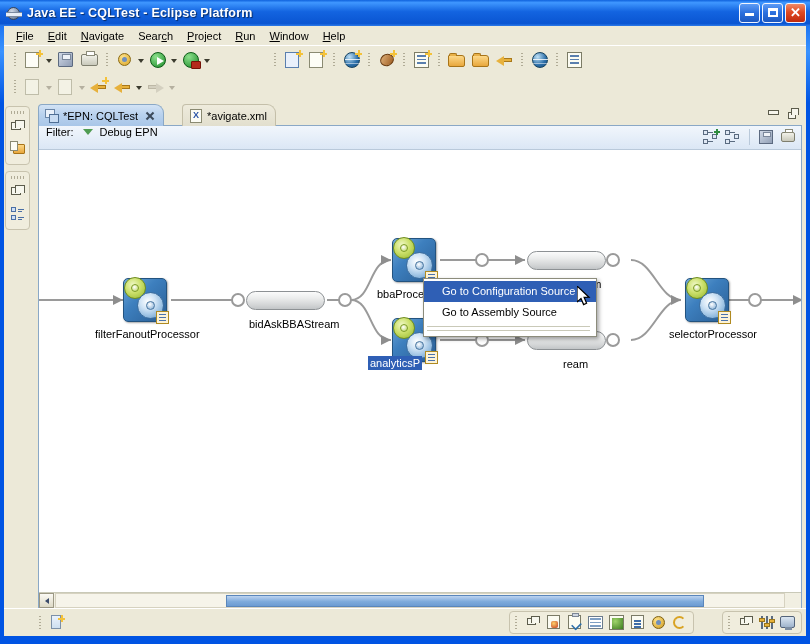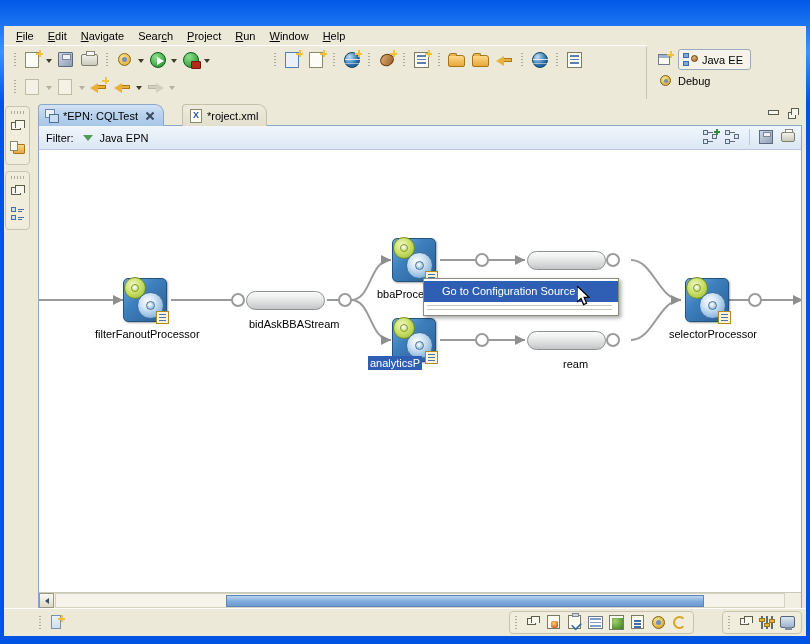--- a/index.html
+++ b/index.html
@@ -224,21 +224,21 @@
   .tm.max .r1{position:absolute;left:1px;top:5px;width:8px;height:7px;border:1px solid #5c5c4c;background:#f6f5ec;box-sizing:border-box;}
   .tm.max .r2{position:absolute;left:4px;top:1px;width:8px;height:7px;border:1px solid #5c5c4c;border-bottom:none;background:#f6f5ec;box-sizing:border-box;}
 
   .panel-body{
     position:absolute;left:2px;top:21px;width:764px;height:484px;
     border:1px solid #8aa8c6;background:#fff;box-sizing:border-box;
   }
   .filterbar{
     position:absolute;left:0;top:0;right:0;height:24px;
     background:linear-gradient(to bottom,#f1f6fc,#dbe7f5);
-    border-bottom:1px solid #b9c9da;display:flex;align-items:center;box-sizing:border-box;
+    border-bottom:1px solid #b9c9da;display:flex;align-items:flex-start;box-sizing:border-box;
   }
   .filter-label{margin-left:7px;font-size:11px;color:#000;}
   .filter-caret{
     margin-left:9px;width:11px;height:11px;position:relative;
   }
   .filter-caret:after{
     content:"";position:absolute;left:0;top:3px;
     border-left:5.5px solid transparent;border-right:5.5px solid transparent;
     border-top:6px solid #4f9c52;
   }
@@ -324,21 +324,21 @@
 
   .stream{
     position:absolute;height:19px;border-radius:10px;
     background:linear-gradient(to bottom,#fbfbfb 0%,#eceded 35%,#d4d6d7 75%,#c2c5c7 100%);
     border:1px solid #8d9194;box-sizing:border-box;
   }
   .stream-label{position:absolute;font-size:11px;color:#000;white-space:nowrap;}
 
   
   .ctxmenu{
-    position:absolute;left:386px;top:262px;width:196px;
+    position:absolute;left:386px;top:262px;width:174px;
     background:#fff;border:1px solid #8c8c7c;
     box-shadow:2px 2px 4px rgba(0,0,0,.35);z-index:60;
     padding:2px 0;box-sizing:border-box;
   }
   .ctx-item{
     height:21px;line-height:21px;padding-left:18px;font-size:11px;color:#000;
     white-space:nowrap;cursor:default;
   }
   .ctx-item.hl{background:#2f5fb5;color:#fff;}
   .ctx-item u{text-decoration:underline;}
@@ -426,20 +426,38 @@
   .si-newdoc{position:absolute;left:4px;top:2px;width:10px;height:14px;background:linear-gradient(to bottom,#eaf2fb,#cddff0);border:1px solid #7b90a8;box-sizing:border-box;}
   .si-debug{position:absolute;left:3px;top:3px;width:13px;height:13px;border-radius:50%;background:radial-gradient(circle at 35% 30%,#ffe38a,#cf9c22);border:1px solid #7e6011;box-sizing:border-box;}
   .si-debug:after{content:"";position:absolute;left:3px;top:3px;width:5px;height:5px;border-radius:50%;background:#6f8fbd;}
 </style>
 </head>
 <body>
 
 <div id="app">
   <div class="win-frame">
 
+    <div class="titlebar">
+      <div class="title-icon">
+        <div class="globe"></div>
+          <div class="bar"></div>
+      </div>
+      <div class="title-text">Java EE - CQLTest - Eclipse Platform</div>
+      <div class="win-buttons">
+        <div class="wbtn min">
+            <div class="g"></div>
+          </div>
+        <div class="wbtn max">
+            <div class="g"></div>
+          </div>
+        <div class="wbtn close">
+            <div class="g">✕</div>
+          </div>
+      </div>
+    </div>
 
     <div class="client">
 
       <div class="menubar">
         <div class="menu-item"><u>F</u>ile</div>
         <div class="menu-item"><u>E</u>dit</div>
         <div class="menu-item"><u>N</u>avigate</div>
         <div class="menu-item">Sear<u>c</u>h</div>
         <div class="menu-item"><u>P</u>roject</div>
         <div class="menu-item"><u>R</u>un</div>
@@ -539,42 +557,20 @@
               <div class="sq arr"></div>
             </div>
           <div class="arrow-dn"></div>
           <div class="ticon">
               <div class="sq arr right dis"></div>
             </div>
           <div class="arrow-dn dis"></div>
         </div>
       </div>
 
-      <div class="persp">
-        <div class="persp-row a">
-          <div class="pic-open">
-            <div class="fr"></div>
-              <div class="star" style="right:-1px;top:-1px"></div>
-          </div>
-          <div class="persp-btn">
-            <div class="pic-jee">
-              <div class="b1"></div>
-                <div class="b2"></div>
-                <div class="b3"></div>
-            </div>
-            <span class="persp-label">Java EE</span>
-          </div>
-        </div>
-        <div class="persp-row b">
-          <div class="pic-dbg">
-              <div class="bd"></div>
-            </div>
-          <span class="persp-label">Debug</span>
-        </div>
-      </div>
 
       <div class="ltrim">
         <div class="stack">
           <div class="dots"></div>
           <div class="ic">
               <div class="mini-restore"></div>
             </div>
           <div class="ic">
             <div class="mini-folderdoc">
                 <div class="f"></div>
@@ -610,37 +606,37 @@
                   <div class="b"></div>
                 </div>
             </div>
             <span>*EPN: CQLTest</span>
             <span class="cls"></span>
           </div>
           <div class="tab inactive">
             <div class="ti">
                 <div class="ti-xml"></div>
               </div>
-            <span>*roject.xml</span>
+            <span>*avigate.xml</span>
           </div>
           <div class="tab-minmax">
             <div class="tm min"></div>
             <div class="tm max">
                 <div class="r1"></div>
                 <div class="r2"></div>
               </div>
           </div>
         </div>
 
         <div class="panel-body">
 
           <div class="filterbar">
             <span class="filter-label">Filter:</span>
             <span class="filter-caret"></span>
-            <span class="filter-value">Java EPN</span>
+            <span class="filter-value">Debug EPN</span>
 
             <div class="fb-right">
               <div class="fb-ic layout-ic">
                 <div class="n n1"></div>
                   <div class="n n2"></div>
                   <div class="n n3"></div>
                 <div class="e e1"></div>
                   <div class="e e2"></div>
                   <div class="gr"></div>
               </div>
@@ -755,20 +751,21 @@
               <div class="proc-box">
                 <div class="gear small"></div>
                 <div class="gear big"></div>
                 <div class="badge"></div>
               </div>
             </div>
             <div class="node-label" style="left:630px;top:178px;">selectorProcessor</div>
 
             <div class="ctxmenu" style="left:384px;top:128px;">
               <div class="ctx-item hl">Go to Configuration Source</div>
+              <div class="ctx-item">Go to Assembly Source</div>
               <div class="ctx-sep"></div>
               <div class="ctx-sep"></div>
             </div>
 
             <div class="cursor" style="left:538px;top:136px;">
               <svg width="16" height="22" viewBox="0 0 16 22">
                 <polygon points="0,0 0,16 4,12.5 6.6,18.6 9.6,17.3 7.1,11.3 12,11.2" fill="#ffffff" stroke="#000000" stroke-width="1.2"></polygon>
               </svg>
             </div>
           </div>

